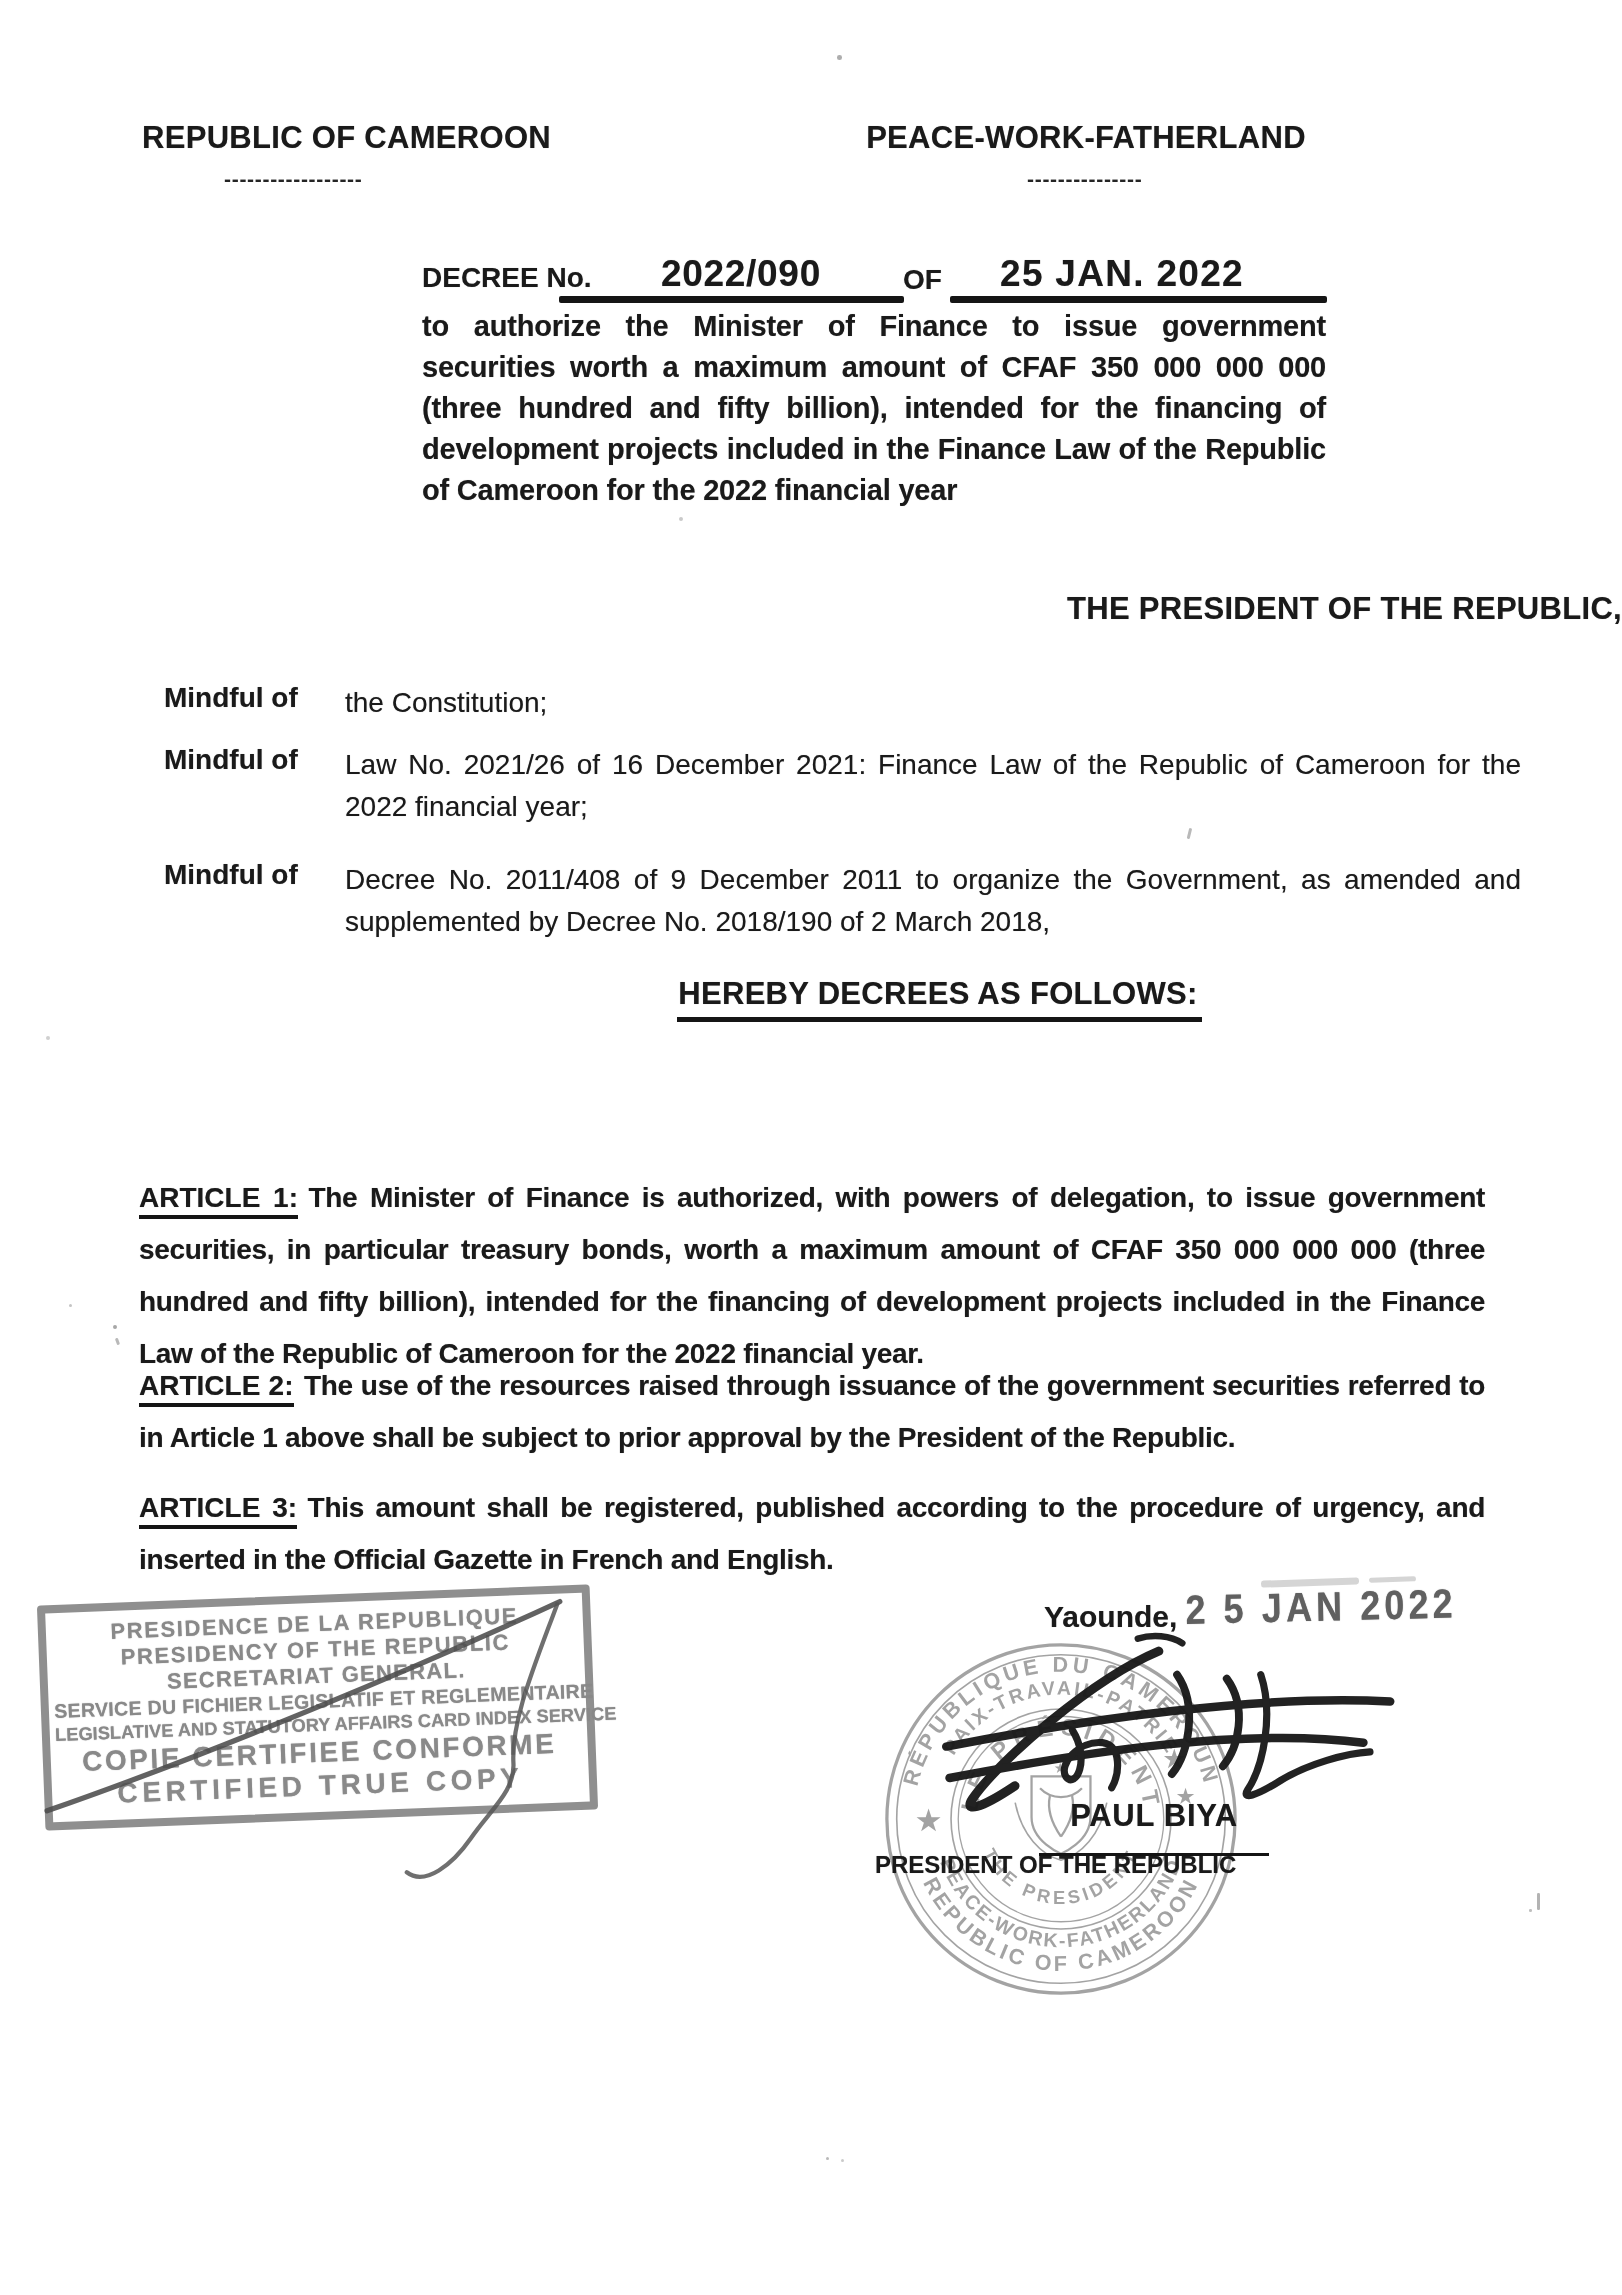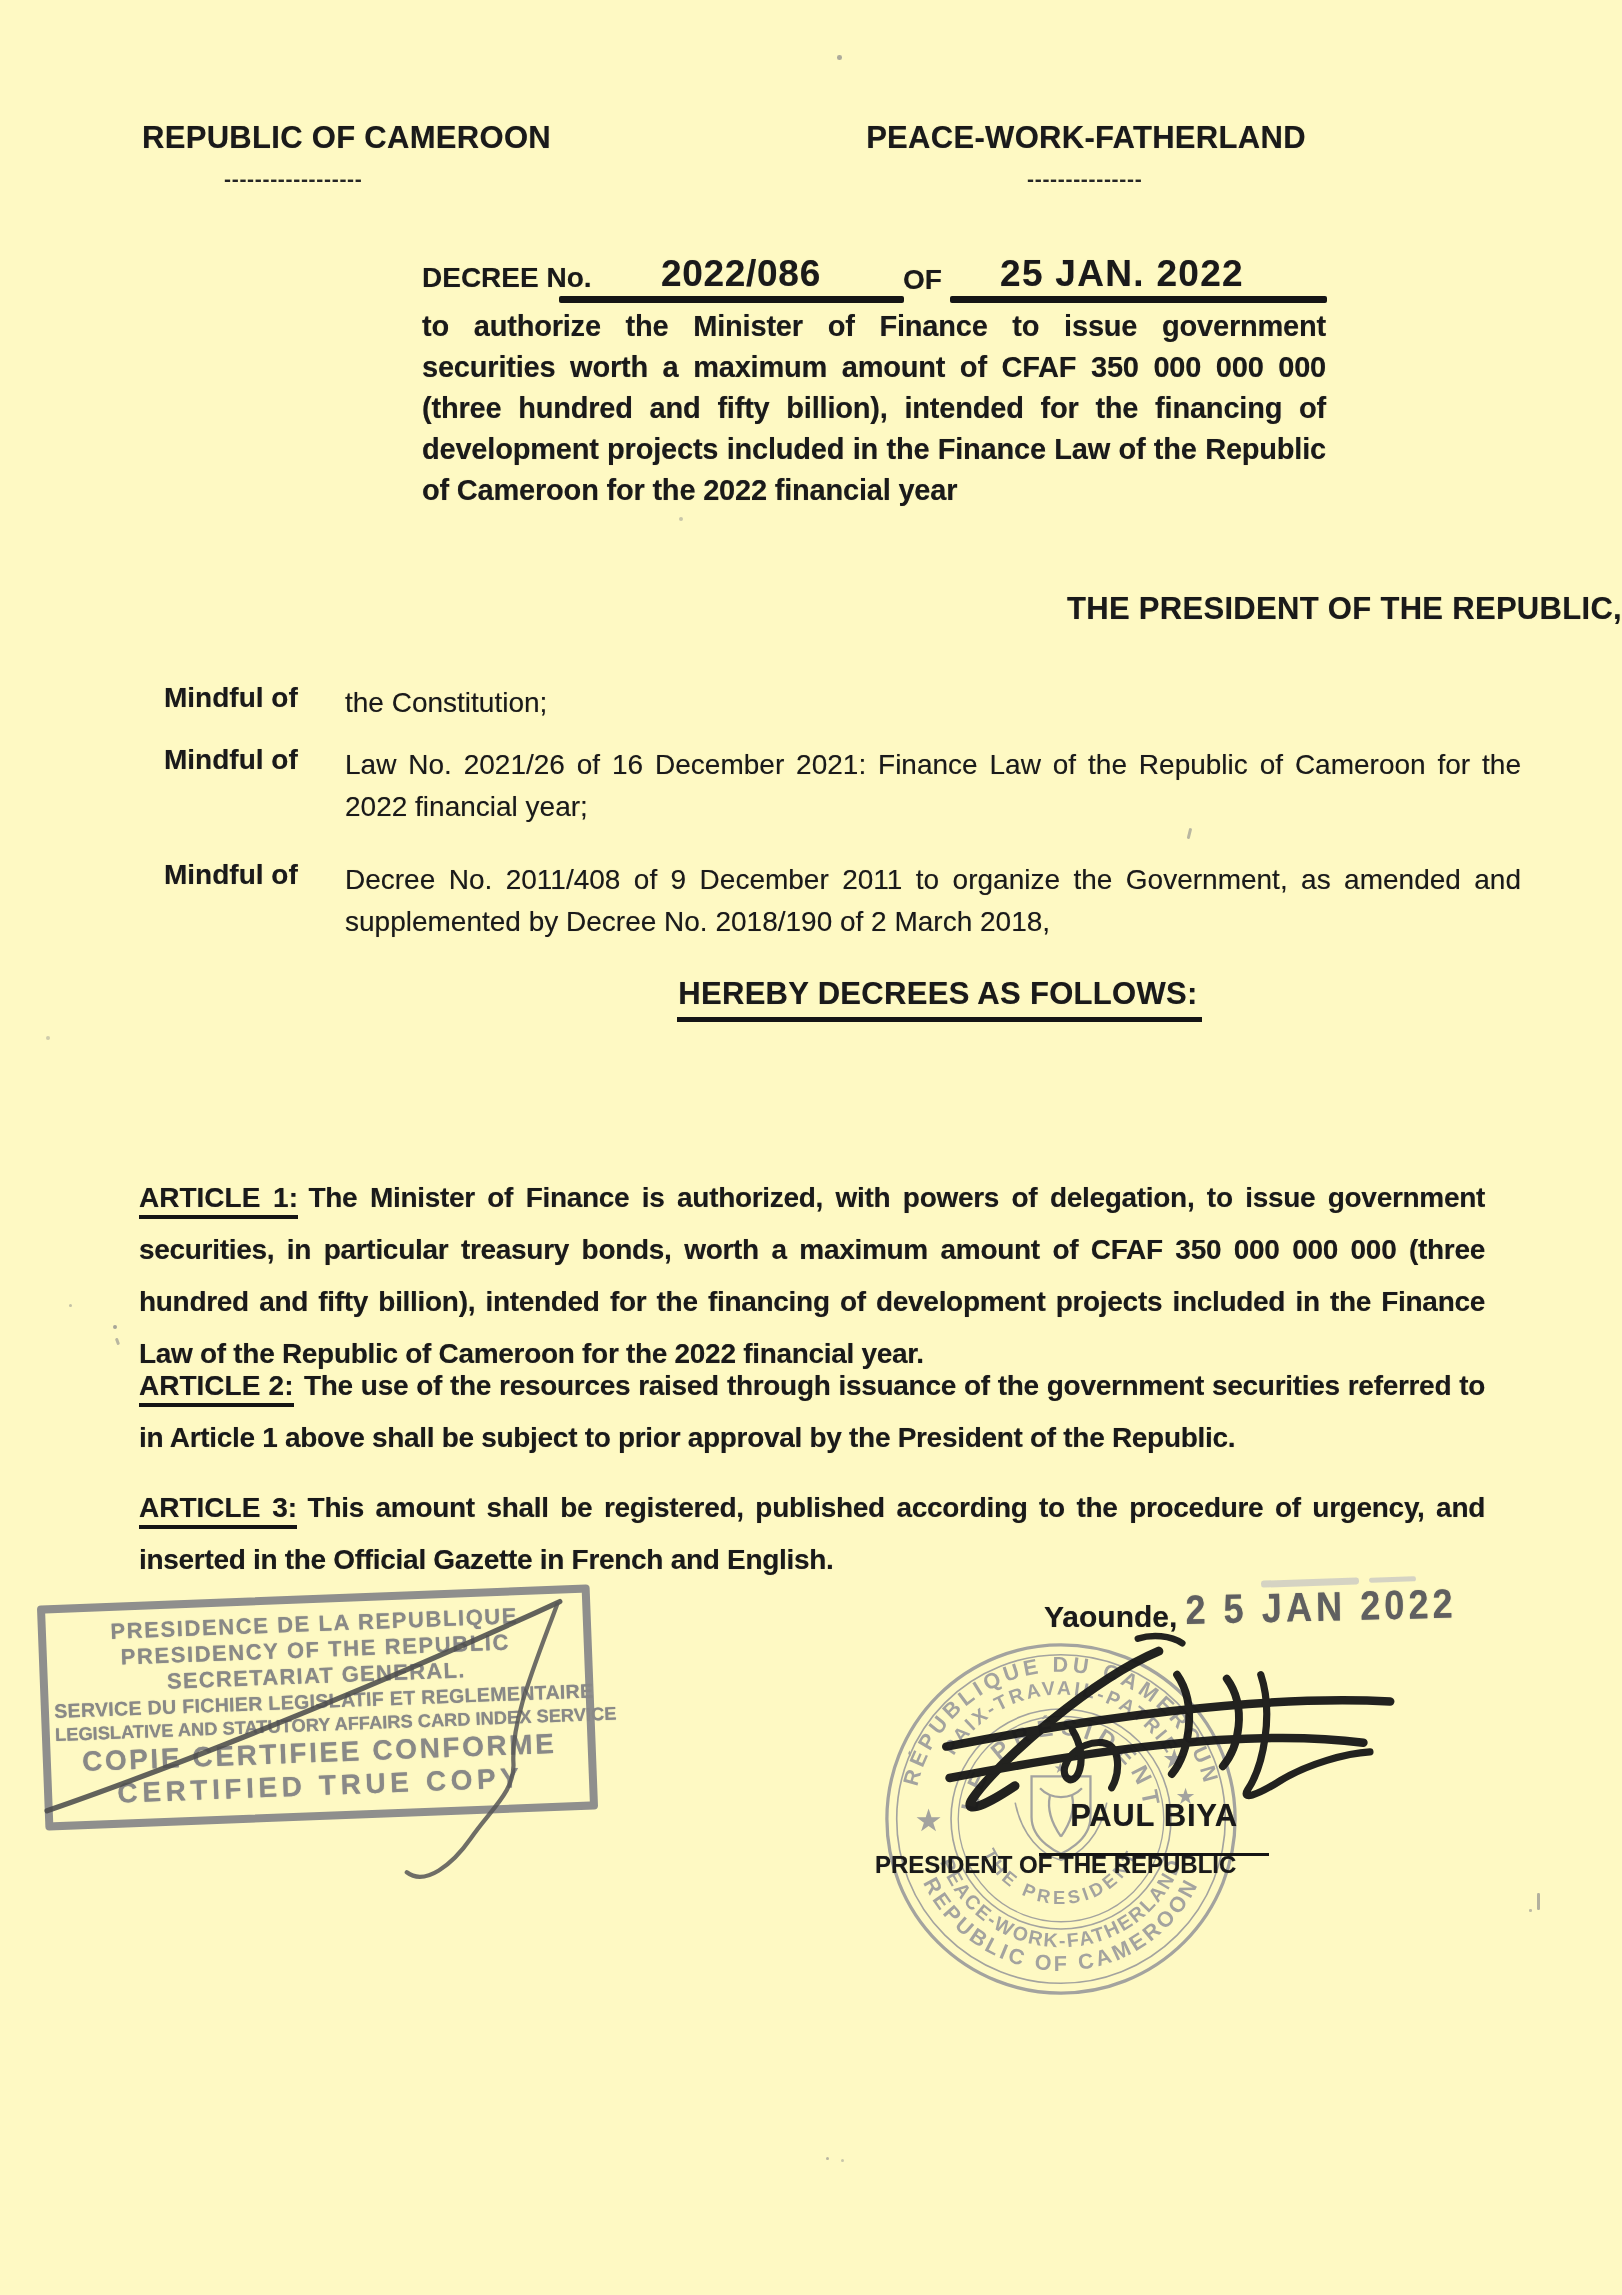--- a/index.html
+++ b/index.html
@@ -1,19 +1,19 @@
 <!DOCTYPE html>
 <html style="font-size:10.5px"><head>
 <meta charset="utf-8">
 <title>Decree</title>
 <style>
   html,body{margin:0;padding:0;background:#e8e8e8;}
   #page{
     position:relative; width:1622px; height:2295px; margin:0 auto;
-    background:#fef9c3; overflow:hidden;
+    background:#ffffff; overflow:hidden;
     font-family:"Liberation Sans", sans-serif; color:#1a1a1a;
   }
   .abs{position:absolute;}
   .ink{text-shadow:0 0 0.7px rgba(25,25,25,.45);}
   
   .hdr{font-size:31px; font-weight:700; letter-spacing:0.3px; text-align:center; white-space:nowrap;}
   .hdr-left{left:137px; top:120px; width:419px;}
   .hdr-right{left:857px; top:120px; width:458px;}
   .rule{font-size:21px; font-weight:900; letter-spacing:0.7px; color:#242424; white-space:nowrap;}
   .rule-left{left:224px; top:167px;}
@@ -92,21 +92,21 @@
 <body>
 
 <div id="page">
 
   <div class="abs hdr hdr-left ink">REPUBLIC OF CAMEROON</div>
   <div class="abs hdr hdr-right ink">PEACE-WORK-FATHERLAND</div>
   <div class="abs rule rule-left">------------------</div>
   <div class="abs rule rule-right">---------------</div>
 
   <div class="abs decree-label ink">DECREE No.</div>
-  <div class="abs decree-number ink">2022/086</div>
+  <div class="abs decree-number ink">2022/090</div>
   <div class="abs decree-of ink">OF</div>
   <div class="abs decree-date ink">25 JAN. 2022</div>
   <div class="abs u-bar u-bar1"></div>
   <div class="abs u-bar u-bar2"></div>
 
   <div class="abs decree-subject ink">to authorize the Minister of Finance to issue government securities worth a maximum amount of CFAF&nbsp;350&nbsp;000&nbsp;000&nbsp;000 (three hundred and fifty billion), intended for the financing of development projects included in the Finance Law of the Republic of Cameroon for the 2022 financial year</div>
 
   <div class="abs salutation ink">THE PRESIDENT OF THE REPUBLIC,</div>
 
   <div class="abs mindful mindful-1">

